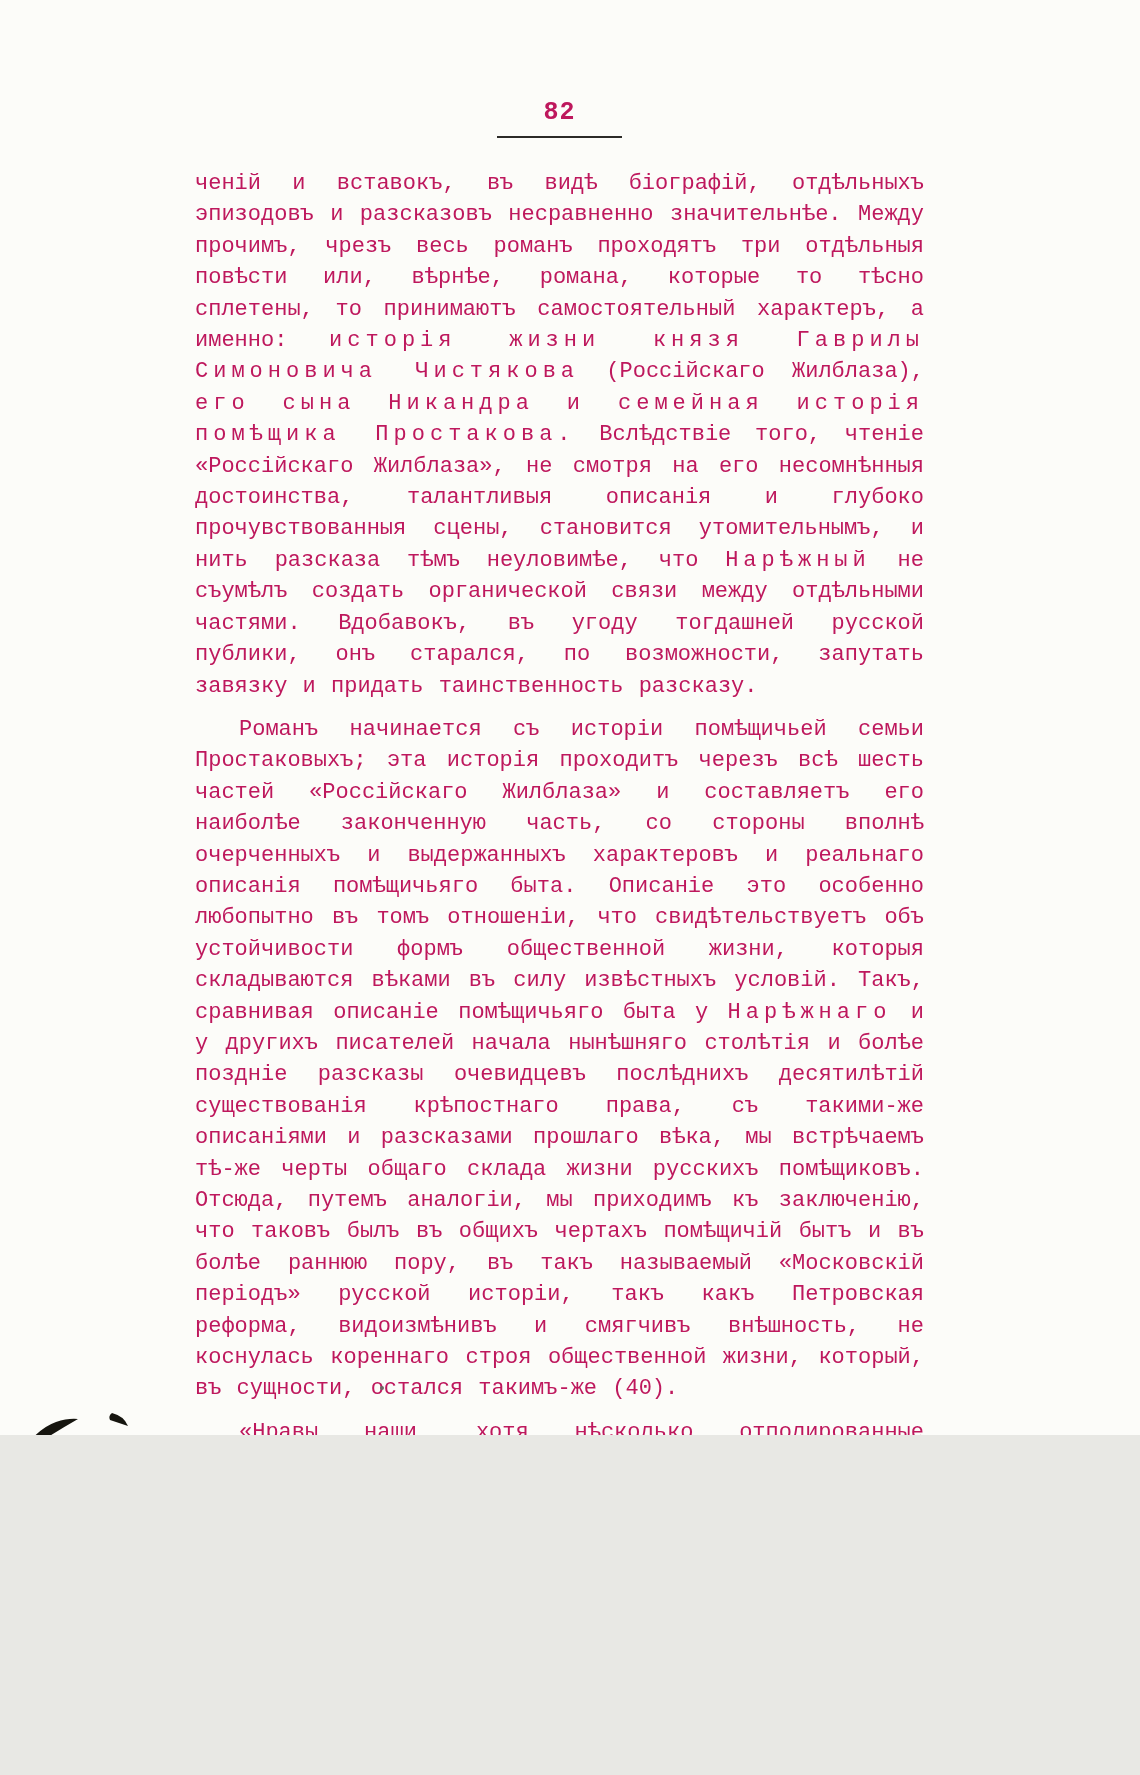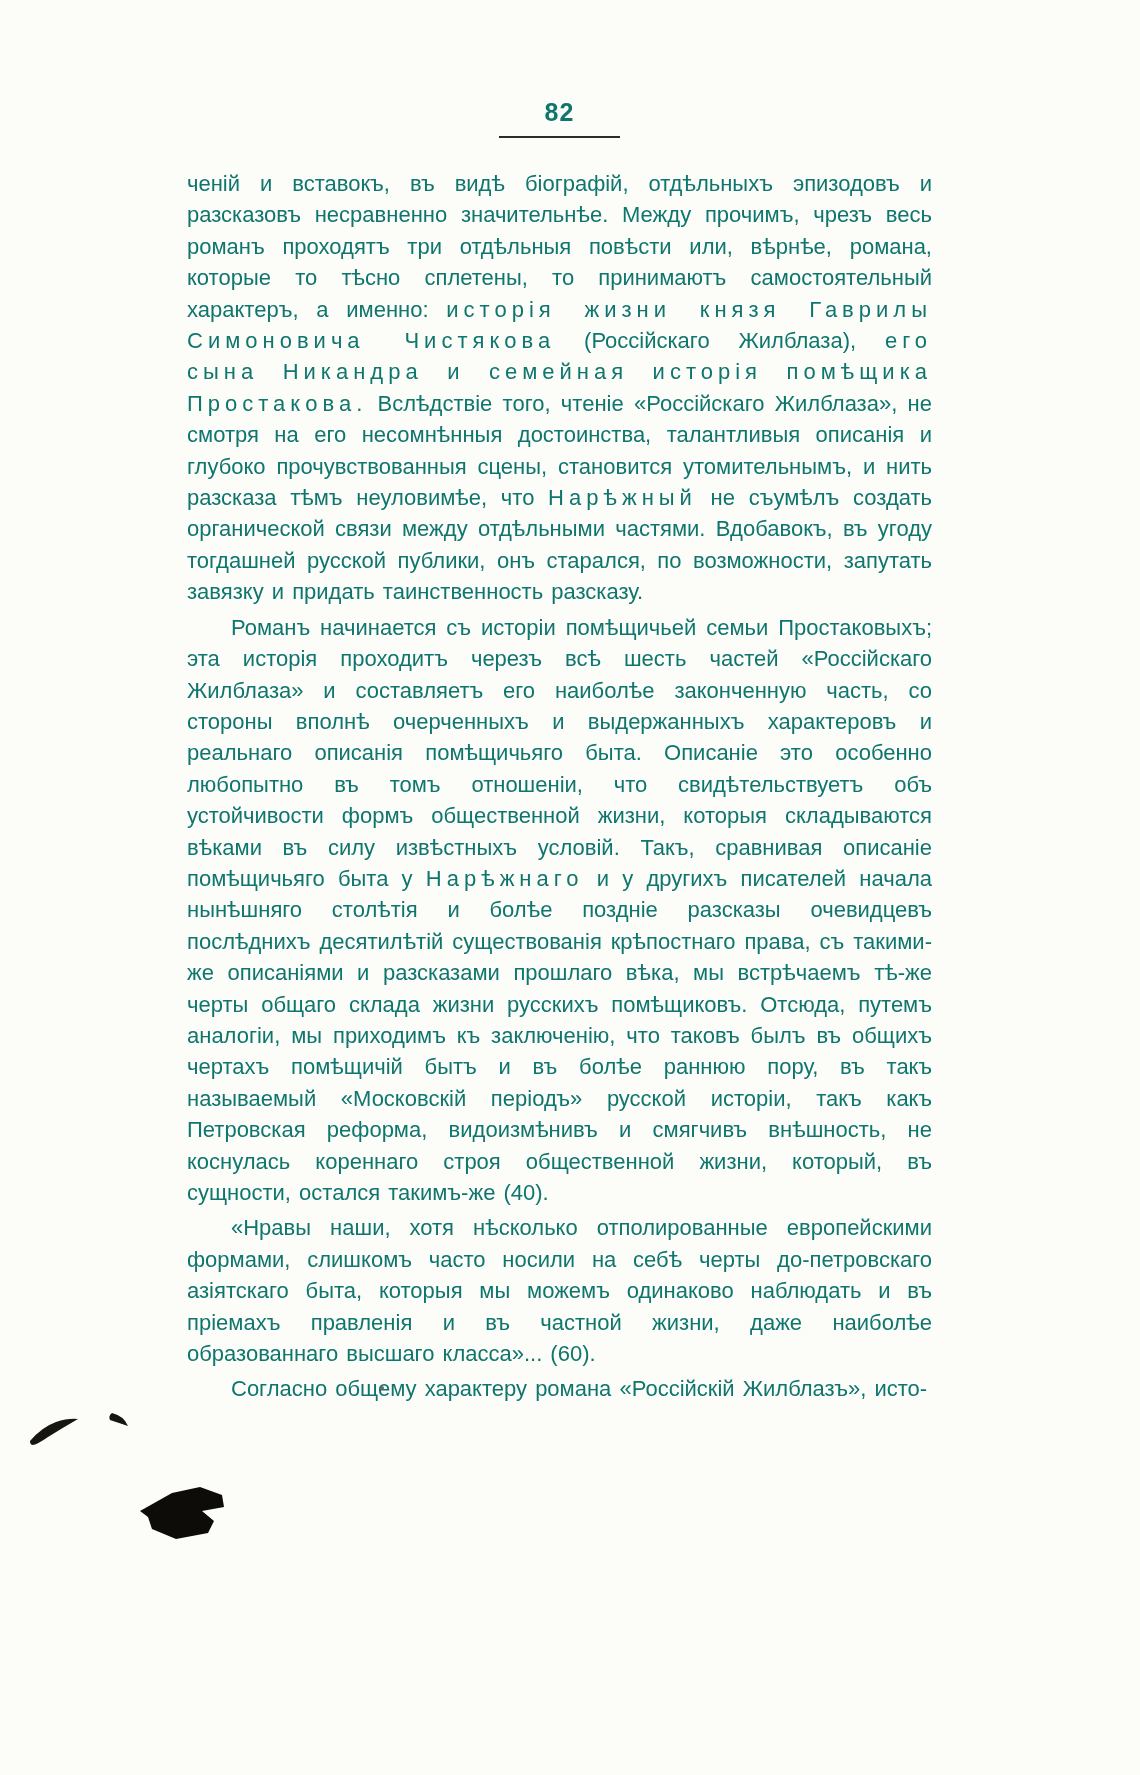--- a/index.html
+++ b/index.html
@@ -3,47 +3,47 @@
 <meta charset="utf-8">
 <style>
   html, body {
     margin: 0;
     padding: 0;
     background: #e8e8e4;
   }
   .page {
     position: relative;
     width: 1140px;
-    height: 1775px;
+    height: 1435px;
     margin: 0 auto;
     background: #fcfcf9;
     overflow: hidden;
-    font-family: Liberation Sans, sans-serif;
-    color: #0f766e;
+    font-family: Liberation Mono, monospace;
+    color: #be185d;
   }
   .text-block {
     position: absolute;
     left: 183px;
     top: 98px;
     width: 753px;
   }
   .pagenum-row {
     text-align: center;
     margin: 0 0 30px 0;
   }
   .pagenum {
     display: inline-block;
     font-size: 25px;
     font-weight: bold;
     letter-spacing: 1px;
     padding: 0 46px 9px 46px;
     border-bottom: 2px solid #2c2b28;
   }
   .body-text p.para {
-    margin: 4px;
+    margin: 12px;
     font-size: 22px;
     line-height: 31.4px;
     text-align: justify;
     word-spacing: 2px;
   }
   .body-text p.para.indent {
     text-indent: 44px;
   }
   .spaced {
     letter-spacing: 5px;

